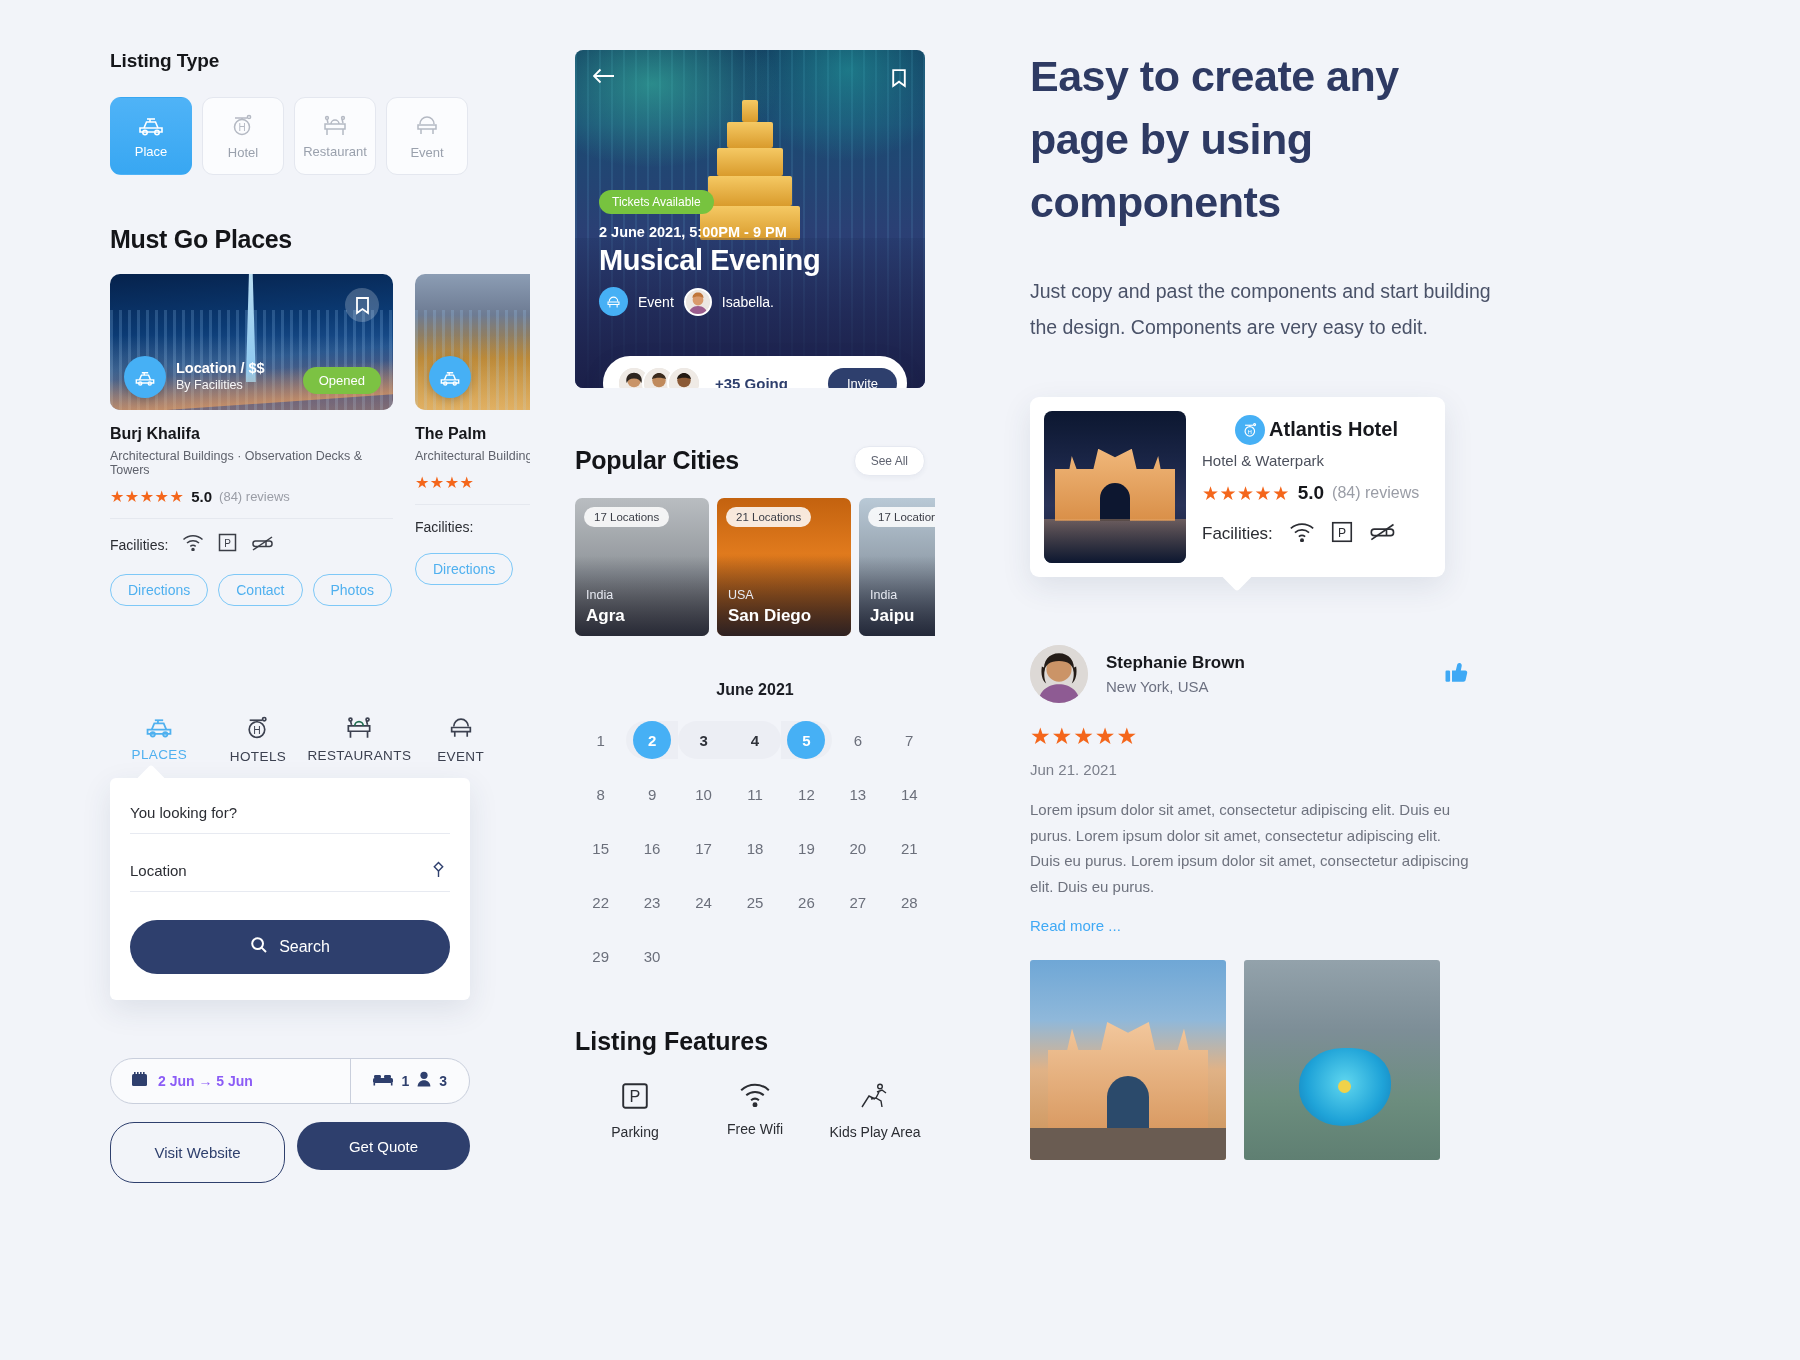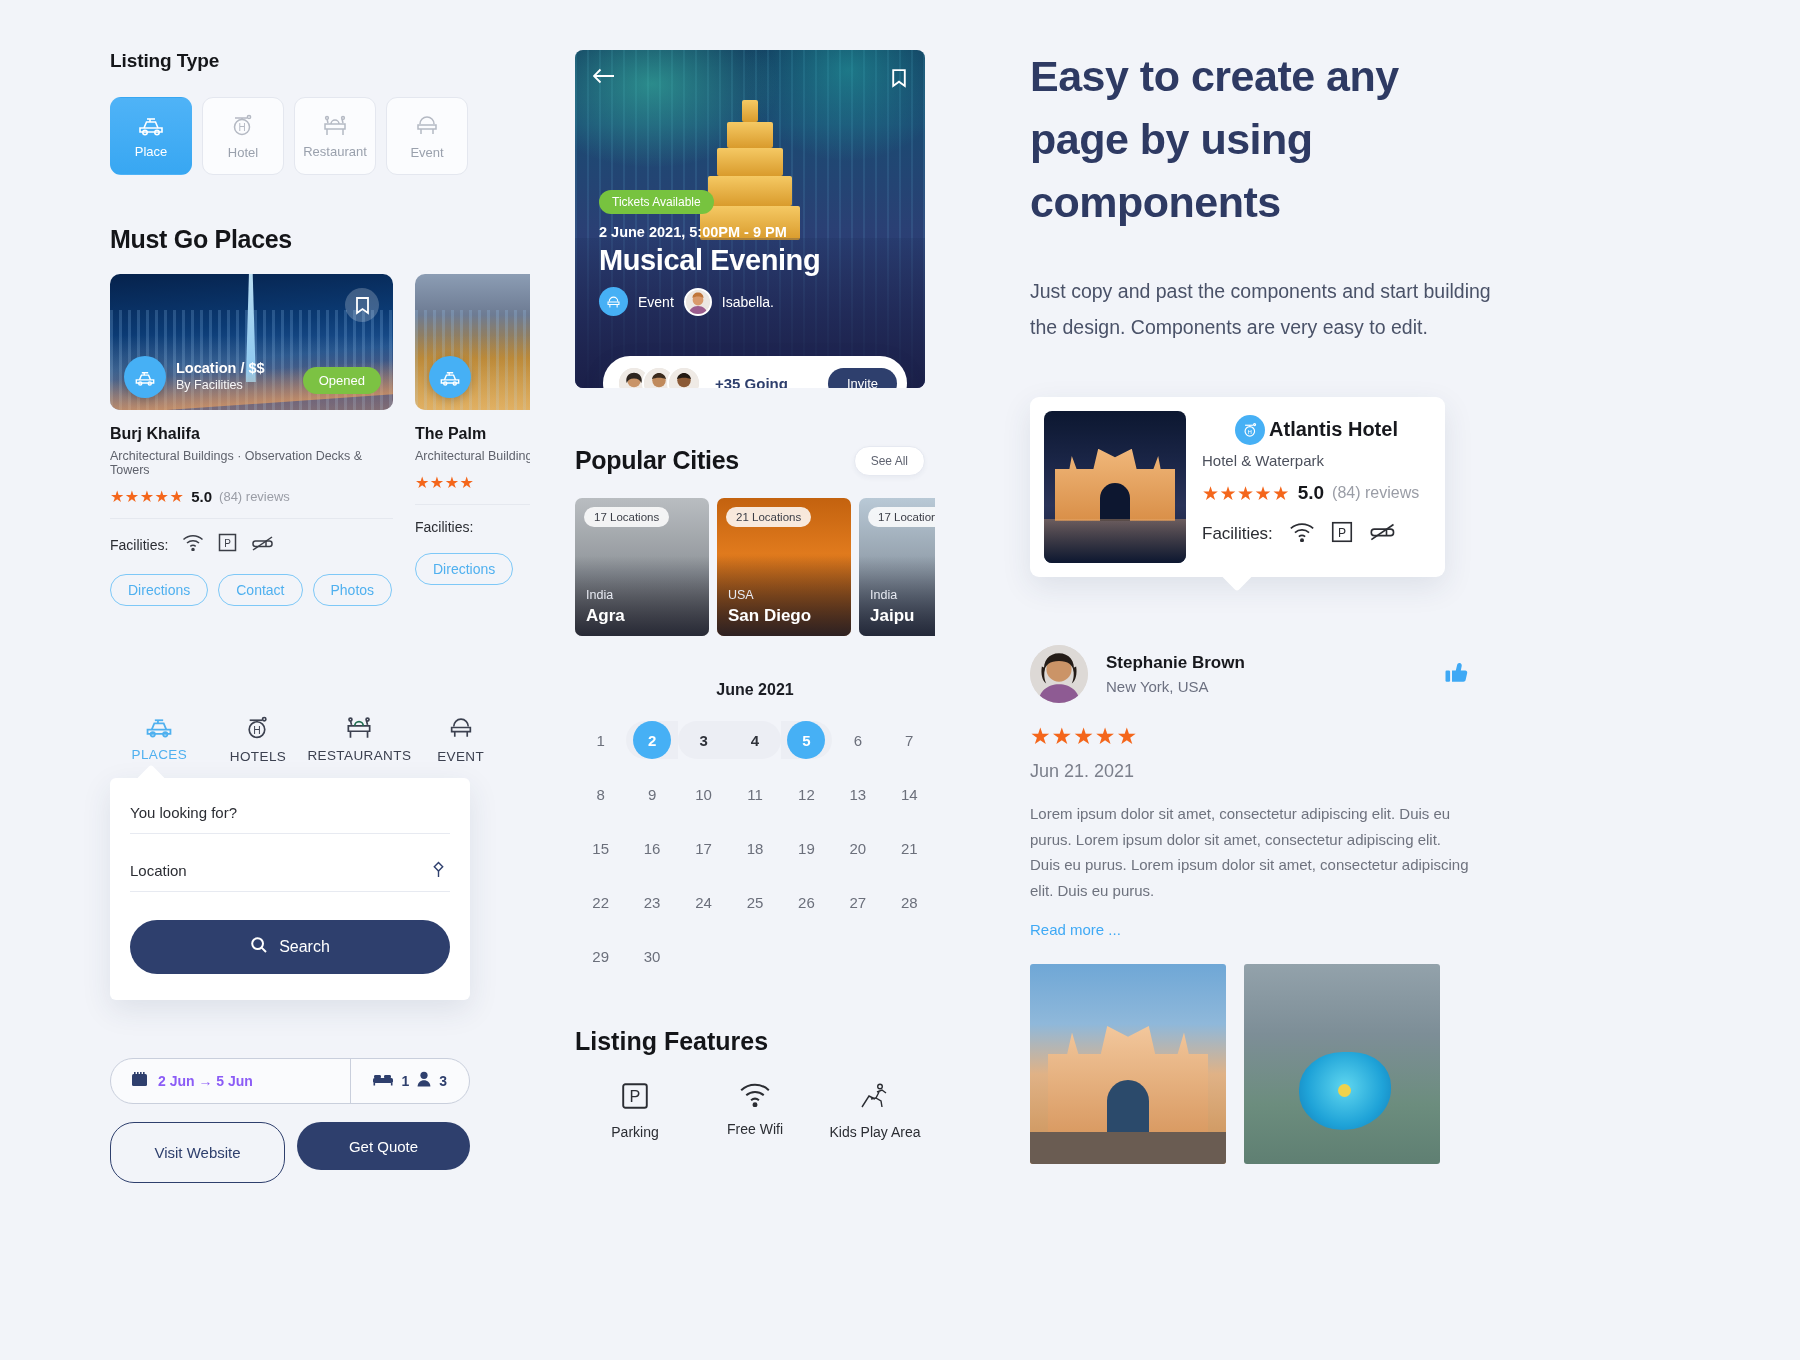--- a/index.html
+++ b/index.html
@@ -256,21 +256,21 @@
   .hc-fac { margin-top: 16px; display:flex; align-items:center; gap: 16px; }
   .hc-fac .flab { font-size: 17px; color: #2b2d33; }
 
   .review { margin-top: 68px; width: 440px; }
   .rv-head { display:flex; align-items:center; gap: 18px; }
   .rv-av { width: 58px; height: 58px; border-radius: 50%; background: #ddd9d6; overflow:hidden; position:relative; flex:0 0 auto;}
   .rv-name { font-size: 17px; font-weight: bold; color: #17181d; }
   .rv-loc { margin-top: 5px; font-size: 15px; color: #6c7080; }
   .rv-like { margin-left: auto; color: #3fa9f5; }
   .rv-stars { margin-top: 20px; color:#f4661b; font-size: 23px; letter-spacing: 1px; }
-  .rv-date { margin-top: 11px; font-size: 18px; color: #7b7f8b; }
+  .rv-date { margin-top: 11px; font-size: 15px; color: #7b7f8b; }
   .rv-text { margin-top: 19px; font-size: 15px; line-height: 1.72; color: #6e727e; }
   .rv-more { margin-top: 17px; font-size: 15px; color: #3fa9f5; }
 
   .rv-photos { margin-top: 26px; display: flex; gap: 18px; }
   .rv-photo { width: 196px; height: 200px; border-radius: 3px; overflow:hidden; position:relative; }
   .rv-photo.p1 { background: linear-gradient(180deg,#6fa7d6 0%,#8fb8da 30%,#e0b286 55%,#c98f53 100%); }
   .rv-photo.p1 .b {
     position:absolute; left:50%; transform:translateX(-50%); bottom: 30px; width: 160px; height: 108px;
     background: linear-gradient(180deg,#f2c79c,#d99a62);
     clip-path: polygon(0 26%, 12% 26%, 15% 6%, 19% 26%, 33% 26%, 37% 0, 50% 10%, 63% 0, 67% 26%, 81% 26%, 85% 6%, 88% 26%, 100% 26%, 100% 100%, 0 100%);

